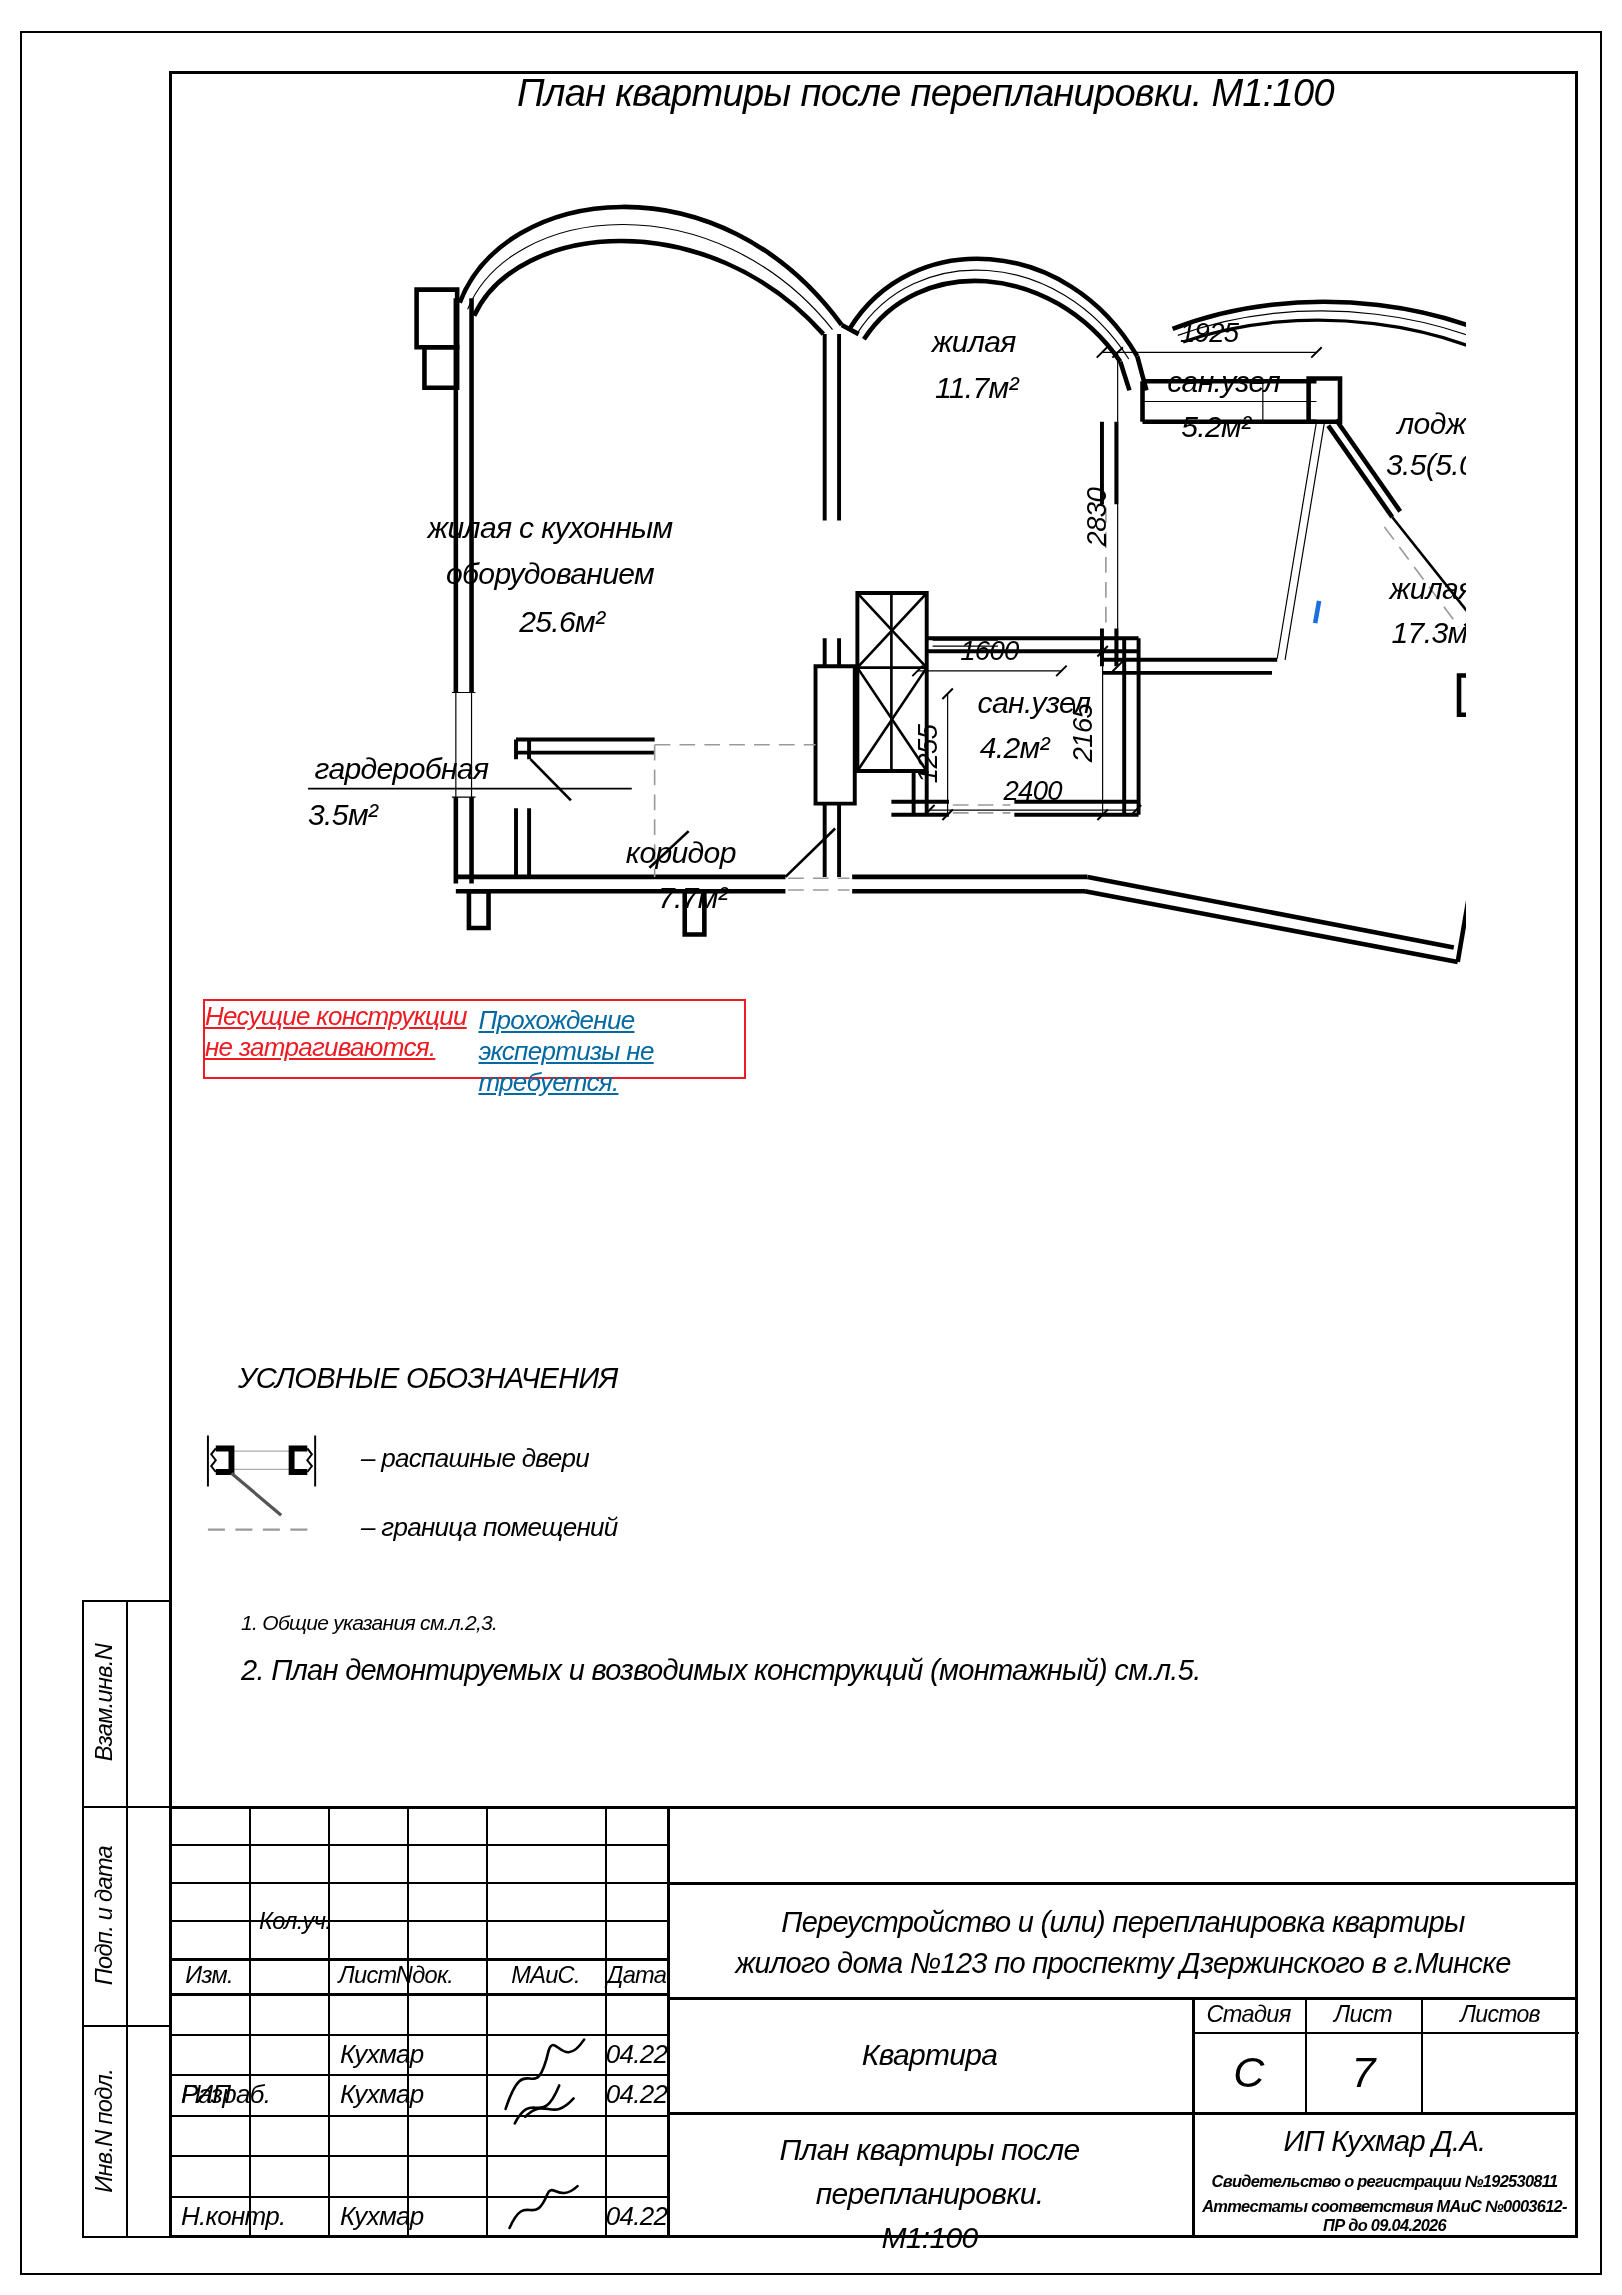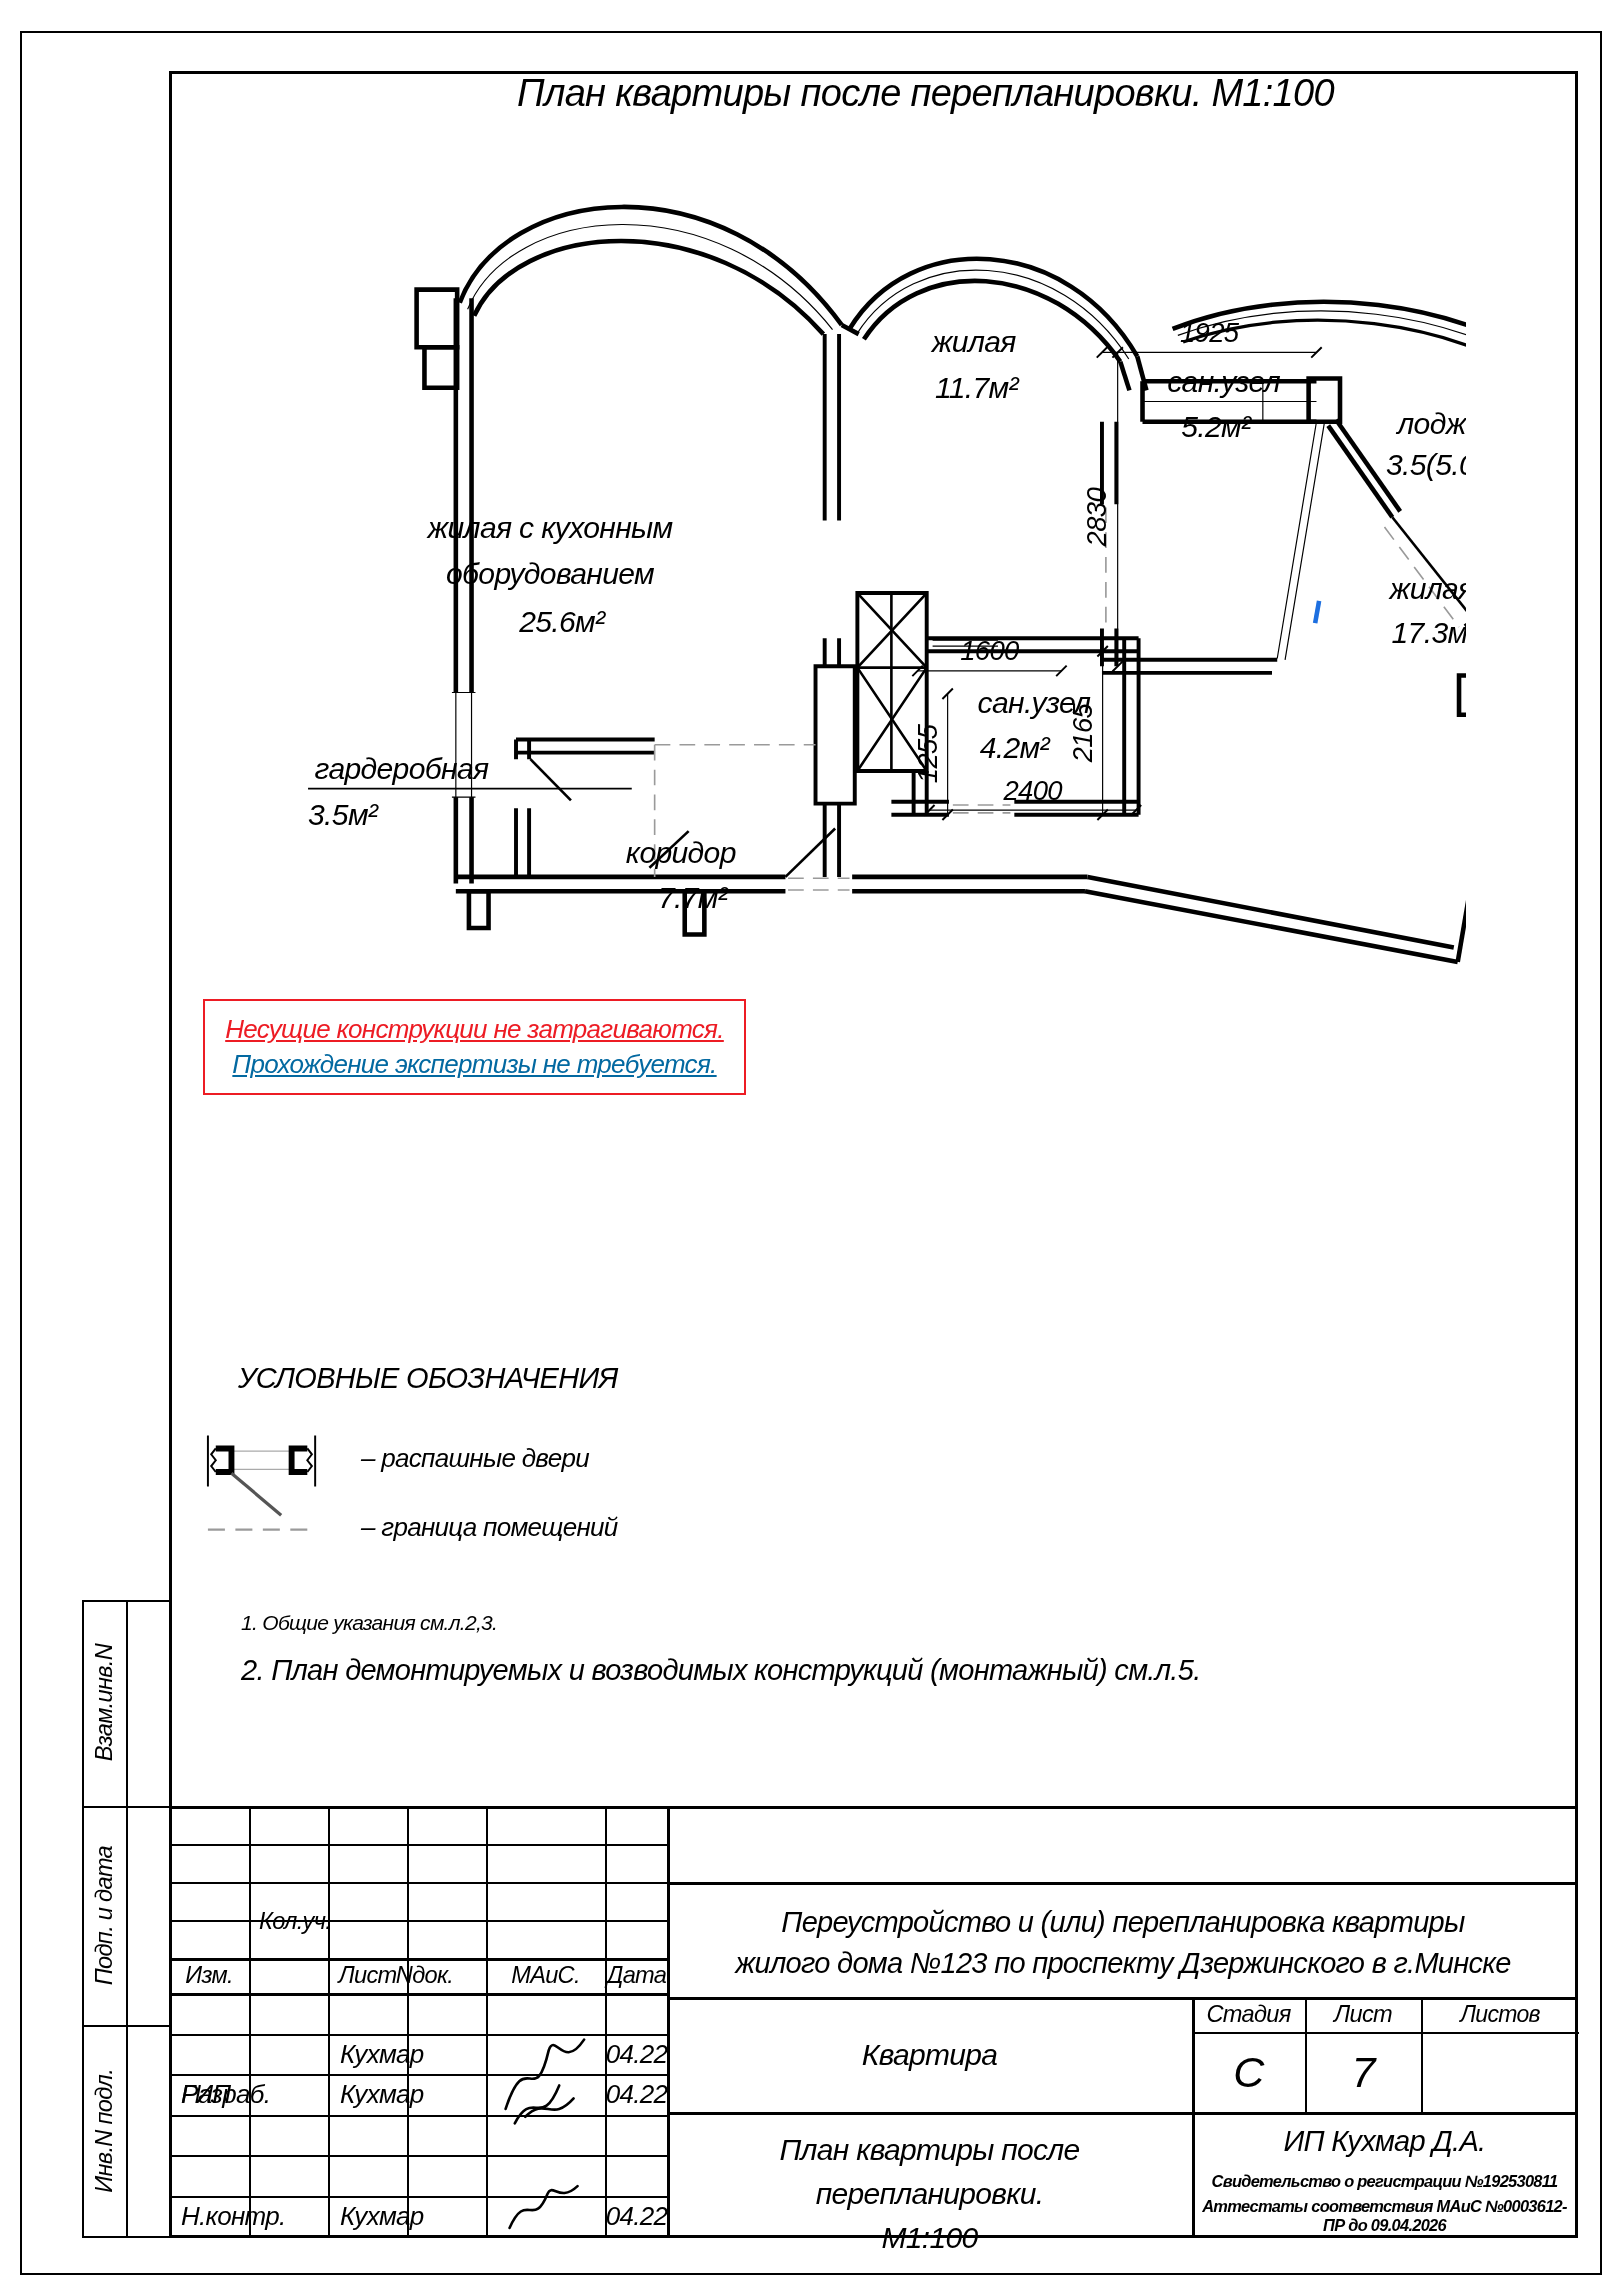--- a/index.html
+++ b/index.html
@@ -160,22 +160,22 @@
     <g text-anchor="middle">
       <text class="dm" x="1408" y="292">1925</text>
       <text class="dm" x="1072" y="779">1600</text>
       <text class="dm" x="1138" y="992">2400</text>
       <text class="dm" transform="rotate(-90 1250 560)" x="1250" y="560">2830</text>
       <text class="dm" transform="rotate(-90 1228 890)" x="1228" y="890">2165</text>
       <text class="dm" transform="rotate(-90 992 922)" x="992" y="922">1255</text>
     </g>
   </svg>
 
-  <div class="abs" style="left:203px;top:999px;width:543px;height:96px;border:2.6px solid #ed1c24;box-sizing:border-box;
-              display:flex;flex-direction:column;align-items:center;justify-content:center;">
+  <div class="abs" style="left:203px;top:999px;width:543px;height:80px;border:2.6px solid #ed1c24;box-sizing:border-box;
+              display:flex;flex-direction:row;align-items:flex-start;justify-content:center;">
     <div class="gost" style="color:#ed1c24;font-size:26px;text-decoration:underline;">Несущие конструкции не затрагиваются.</div>
     <div class="gost" style="color:#0369a1;font-size:26px;text-decoration:underline;margin-top:3.9px;">Прохождение экспертизы не требуется.</div>
   </div>
 
   <div class="abs gost" style="left:238px;top:1362px;font-size:29px;">УСЛОВНЫЕ ОБОЗНАЧЕНИЯ</div>
 
   <svg class="abs" style="left:204px;top:1430px;" width="170" height="118" viewBox="0 0 260 180">
     <g stroke="#000" fill="none">
       <path d="M6,8 V86 M170,8 V86" stroke-width="3"></path>
       <path d="M44,32 H132 M44,60 H132" stroke="#aaa" stroke-width="2"></path>

